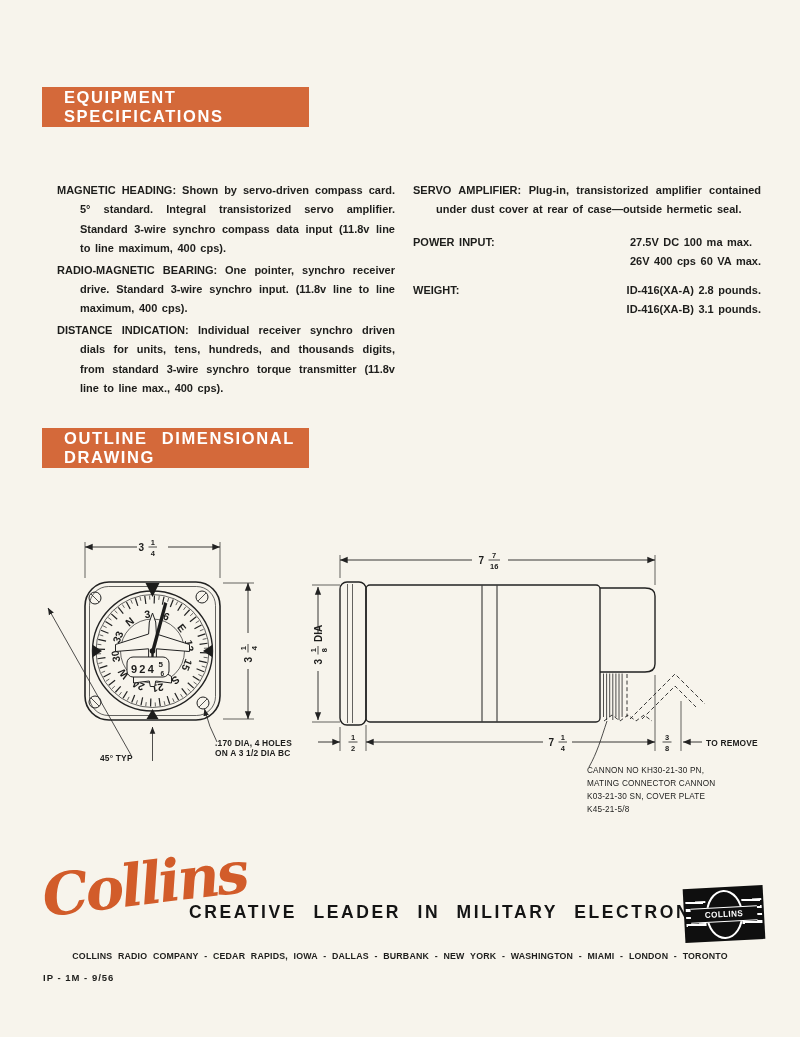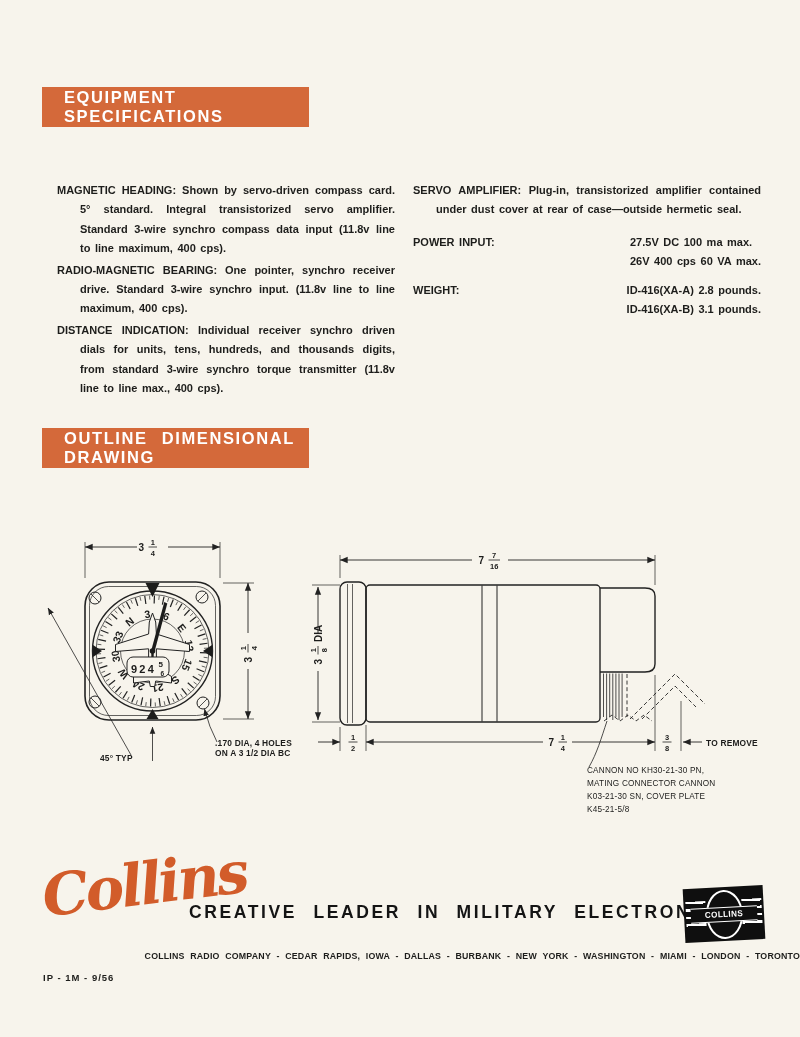--- a/index.html
+++ b/index.html
@@ -44,21 +44,21 @@
       transform:rotate(-3deg);}
   .badge-stripes{position:absolute;top:13px;width:20px;height:28px;
       background:repeating-linear-gradient(to bottom,#fff 0 2.4px,#0f0f0f 2.4px 7.4px);}
   .bs-l{left:2px;} .bs-r{right:2px;}
   #badge-oval{position:absolute;left:22px;top:3px;width:33px;height:45px;
       border:2.5px solid #fff;border-radius:50%;}
   #badge-band{position:absolute;left:5px;right:5px;top:20px;height:13px;background:#0f0f0f;
       border-top:1.5px solid #fff;border-bottom:1.5px solid #fff;color:#fff;font-size:8.5px;
       font-weight:bold;text-align:center;line-height:12px;letter-spacing:.4px;
       transform:scaleX(.95);}
-  #cities{position:absolute;left:0;right:0;top:951px;text-align:right;font-size:8.8px;
+  #cities{position:absolute;left:0;right:0;top:951px;text-align:center;font-size:8.8px;
       font-weight:bold;letter-spacing:.2px;word-spacing:3px;}
   #form-code{position:absolute;left:14px;top:972px;font-size:9.5px;font-weight:bold;
       letter-spacing:1px;padding-left:29px;}
 </style>
 </head>
 <body>
 
 <div class="bar" id="bar-specs">
   <span>EQUIPMENT SPECIFICATIONS</span>
 </div>

